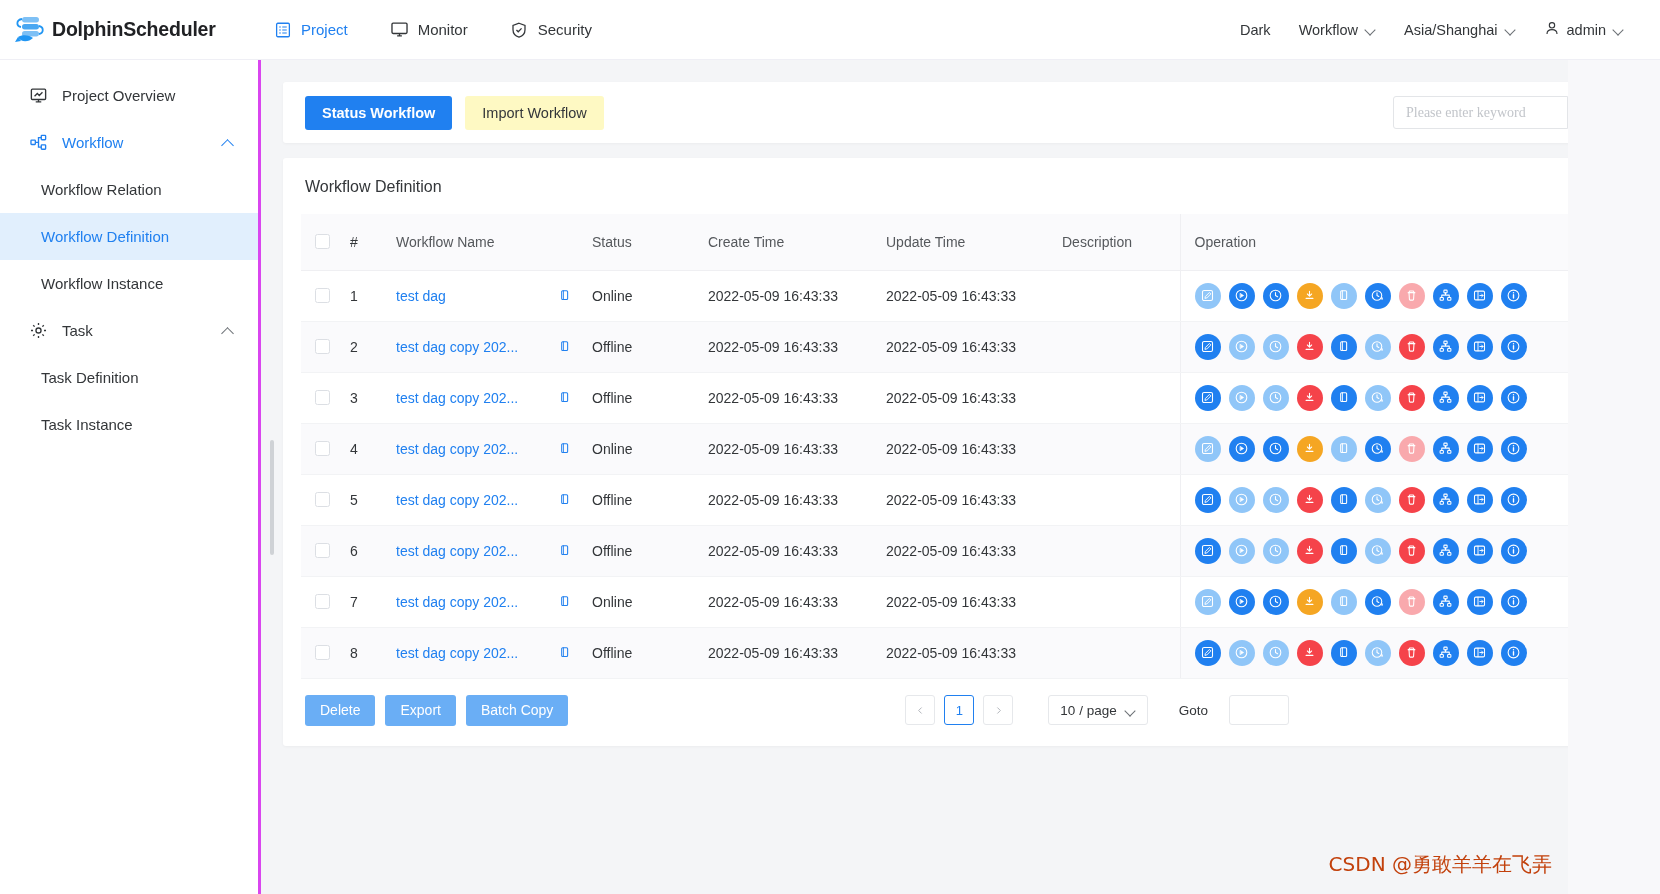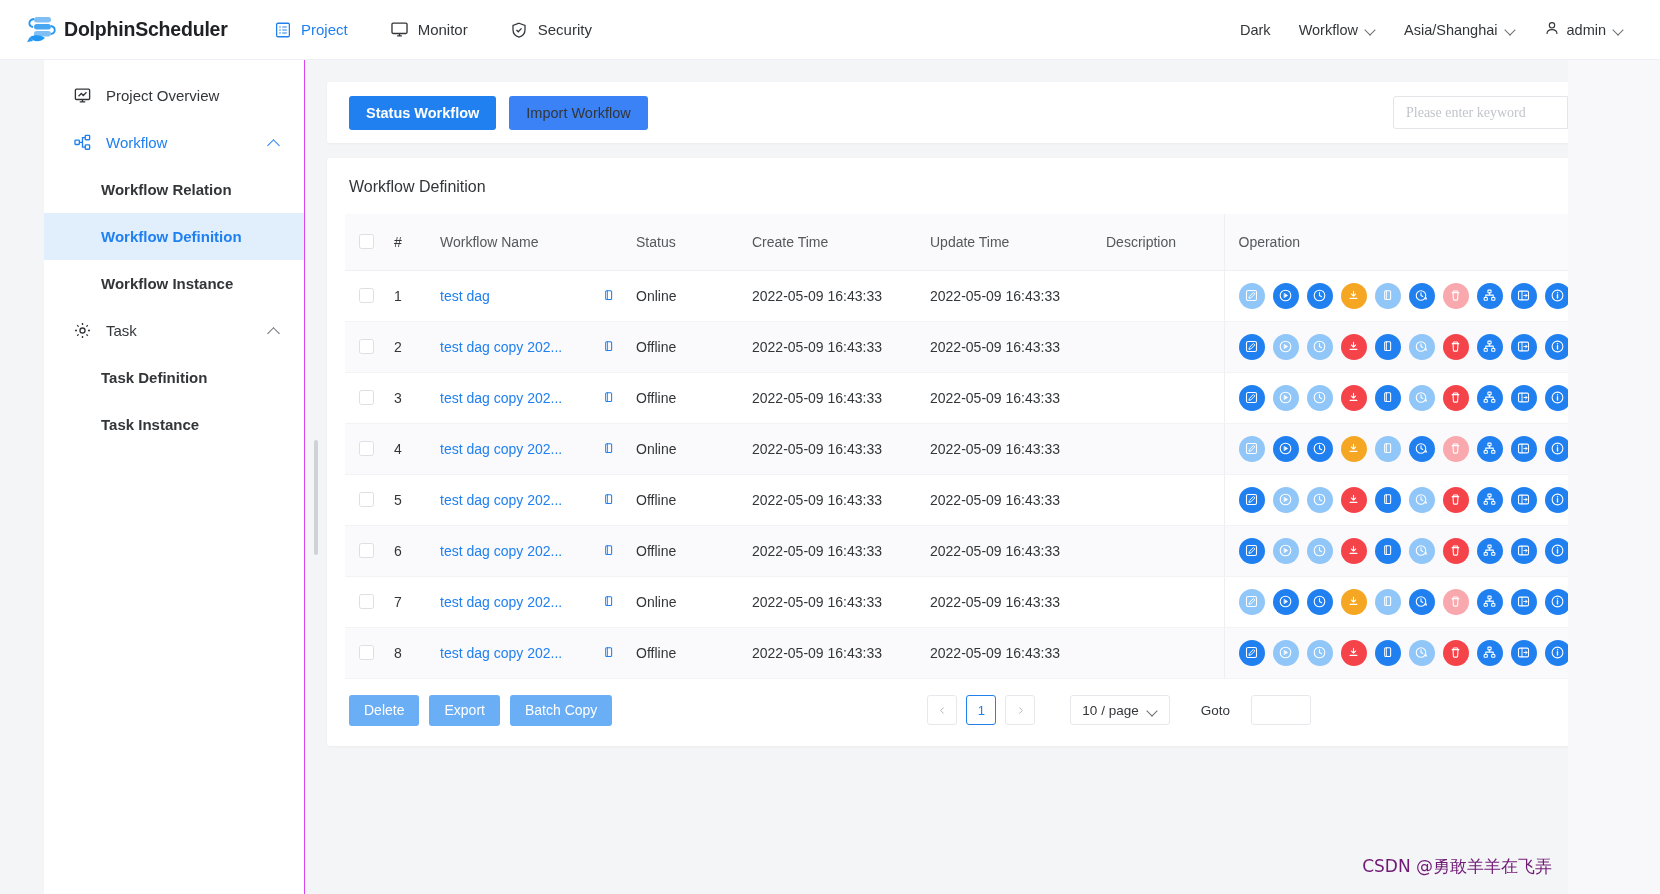--- a/index.html
+++ b/index.html
@@ -13,21 +13,21 @@
     position: relative;
   }
   .app { width:1568px; height:894px; background:#f4f5f7; position:relative; }
 
   
   .header {
     height: 60px; background:#fff; display:flex; align-items:center;
     border-bottom:1px solid #efeff5; position:relative; z-index:5;
     width:1660px;
   }
-  .brand { display:flex; align-items:center; padding-left:24px; width:252px; flex:none; }
+  .brand { display:flex; align-items:center; padding-left:12px; width:252px; flex:none; }
   .brand-logo { width:36px; height:34px; position:relative; margin-right:4px; }
   .brand-name { font-size:19.5px; font-weight:700; color:#202124; letter-spacing:-0.2px; }
   .nav { display:flex; align-items:center; gap:0px; }
   .nav-item {
     display:flex; align-items:center; gap:9px; padding:0 21px; height:60px;
     font-size:15px; color:#333639; cursor:pointer; white-space:nowrap;
   }
   .nav-item.active { color:#2080f0; }
   .nav-icon { width:19px; height:19px; display:flex; align-items:center; justify-content:center; }
   .nav-icon svg { display:block; }
@@ -36,29 +36,29 @@
   .caret { display:inline-block; width:11px; height:7px; position:relative; }
   .caret::before {
     content:""; position:absolute; left:1px; top:0px; width:7px; height:7px;
     border-right:1.6px solid #6b7075; border-bottom:1.6px solid #6b7075;
     transform: rotate(45deg);
   }
 
   
   .body-wrap { display:flex; height:834px; width:1660px; }
   .sidebar {
-    width:261px; flex:none; background:#fff; border-right:1px solid #d946ef;
-    padding-top:12px; position:relative;margin-left:44px;
+    width:261px; flex:none; background:#fff; border-right:3px solid #d946ef;
+    padding-top:12px; position:relative;
   }
   .side-item {
     display:flex; align-items:center; height:47px; padding-left:28px; font-size:15px;
     color:#333639; cursor:pointer; position:relative;
   }
   .side-item .s-icon { width:20px; height:20px; margin-right:14px; display:flex; align-items:center; justify-content:center; }
-  .side-item.sub { padding-left:57px;font-weight:bold; }
+  .side-item.sub { padding-left:41px; }
   .side-item.active-blue { color:#2080f0; }
   .side-item.selected { background:#e1effd; color:#2080f0; }
   .side-chevron { position:absolute; right:24px; width:12px; height:8px; }
   .side-chevron::before {
     content:""; position:absolute; left:1px; top:2px; width:8px; height:8px;
     border-left:1.7px solid #6b7075; border-top:1.7px solid #6b7075;
     transform: rotate(45deg);
   }
   .side-item.active-blue .side-chevron::before { border-color:#2080f0; }
   .side-scroll {
@@ -70,21 +70,21 @@
   .main { flex:1; padding:22px 22px 0 22px; overflow:hidden; }
   .card { background:#fff; border-radius:3px; box-shadow:0 1px 3px rgba(0,0,0,0.04); }
   .toolbar-card {
     height:61px; display:flex; align-items:center; padding:0 22px; margin-bottom:15px;
   }
   .btn {
     height:34px; border-radius:3px; border:none; font-size:14.5px; cursor:pointer;
     padding:0 17px; font-family:inherit;
   }
   .btn-primary { background:#2080f0; color:#fff; font-weight:600; }
-  .btn-default { background:#3b82f6; color:#333639; margin-left:13px; }
+  .btn-default { background:#fef9c3; color:#333639; margin-left:13px; }
   .search-wrap { margin-left:auto; display:flex; align-items:center;font-family:Liberation Serif, serif; }
   .search-input {
     width:175px; height:33px; border:1px solid #e3e5e8; border-radius:3px 0 0 3px;
     padding:0 12px; font-size:14px; color:#333; outline:none; font-family:inherit;
     background:#fff;
   }
   .search-input::placeholder { color:#c2c5ca; }
   .search-btn {
     width:48px; height:33px; background:#2080f0; border:none; border-radius:0 3px 3px 0;
     display:flex; align-items:center; justify-content:center; cursor:pointer;
@@ -140,21 +140,21 @@
   .pg-size {
     height:30px; border:1px solid #e6e8eb; border-radius:3px; background:#fff; display:flex;
     align-items:center; padding:0 11px; gap:8px; font-size:13.5px; color:#333639; cursor:pointer; margin-left:26px;
   }
   .pg-goto { font-size:13.5px; color:#333639; margin-left:22px; }
   .pg-goto-input {
     width:60px; height:30px; border:1px solid #e6e8eb; border-radius:3px; margin-left:12px;
     outline:none; font-family:inherit; font-size:13px; padding:0 8px;
   }
   .watermark {
-    position:absolute; right:16px; bottom:16px; font-size:17px; color:#701a75;
+    position:absolute; right:16px; bottom:16px; font-size:20px; color:#c2410c;
     font-family:"DejaVu Sans", sans-serif;
   }
   .right-gutter { position:absolute; left:1568px; top:60px; width:92px; height:834px; background:#f8f8fa; }
 </style>
 </head>
 <body>
 
 <div class="app">
 
   <div class="header">

